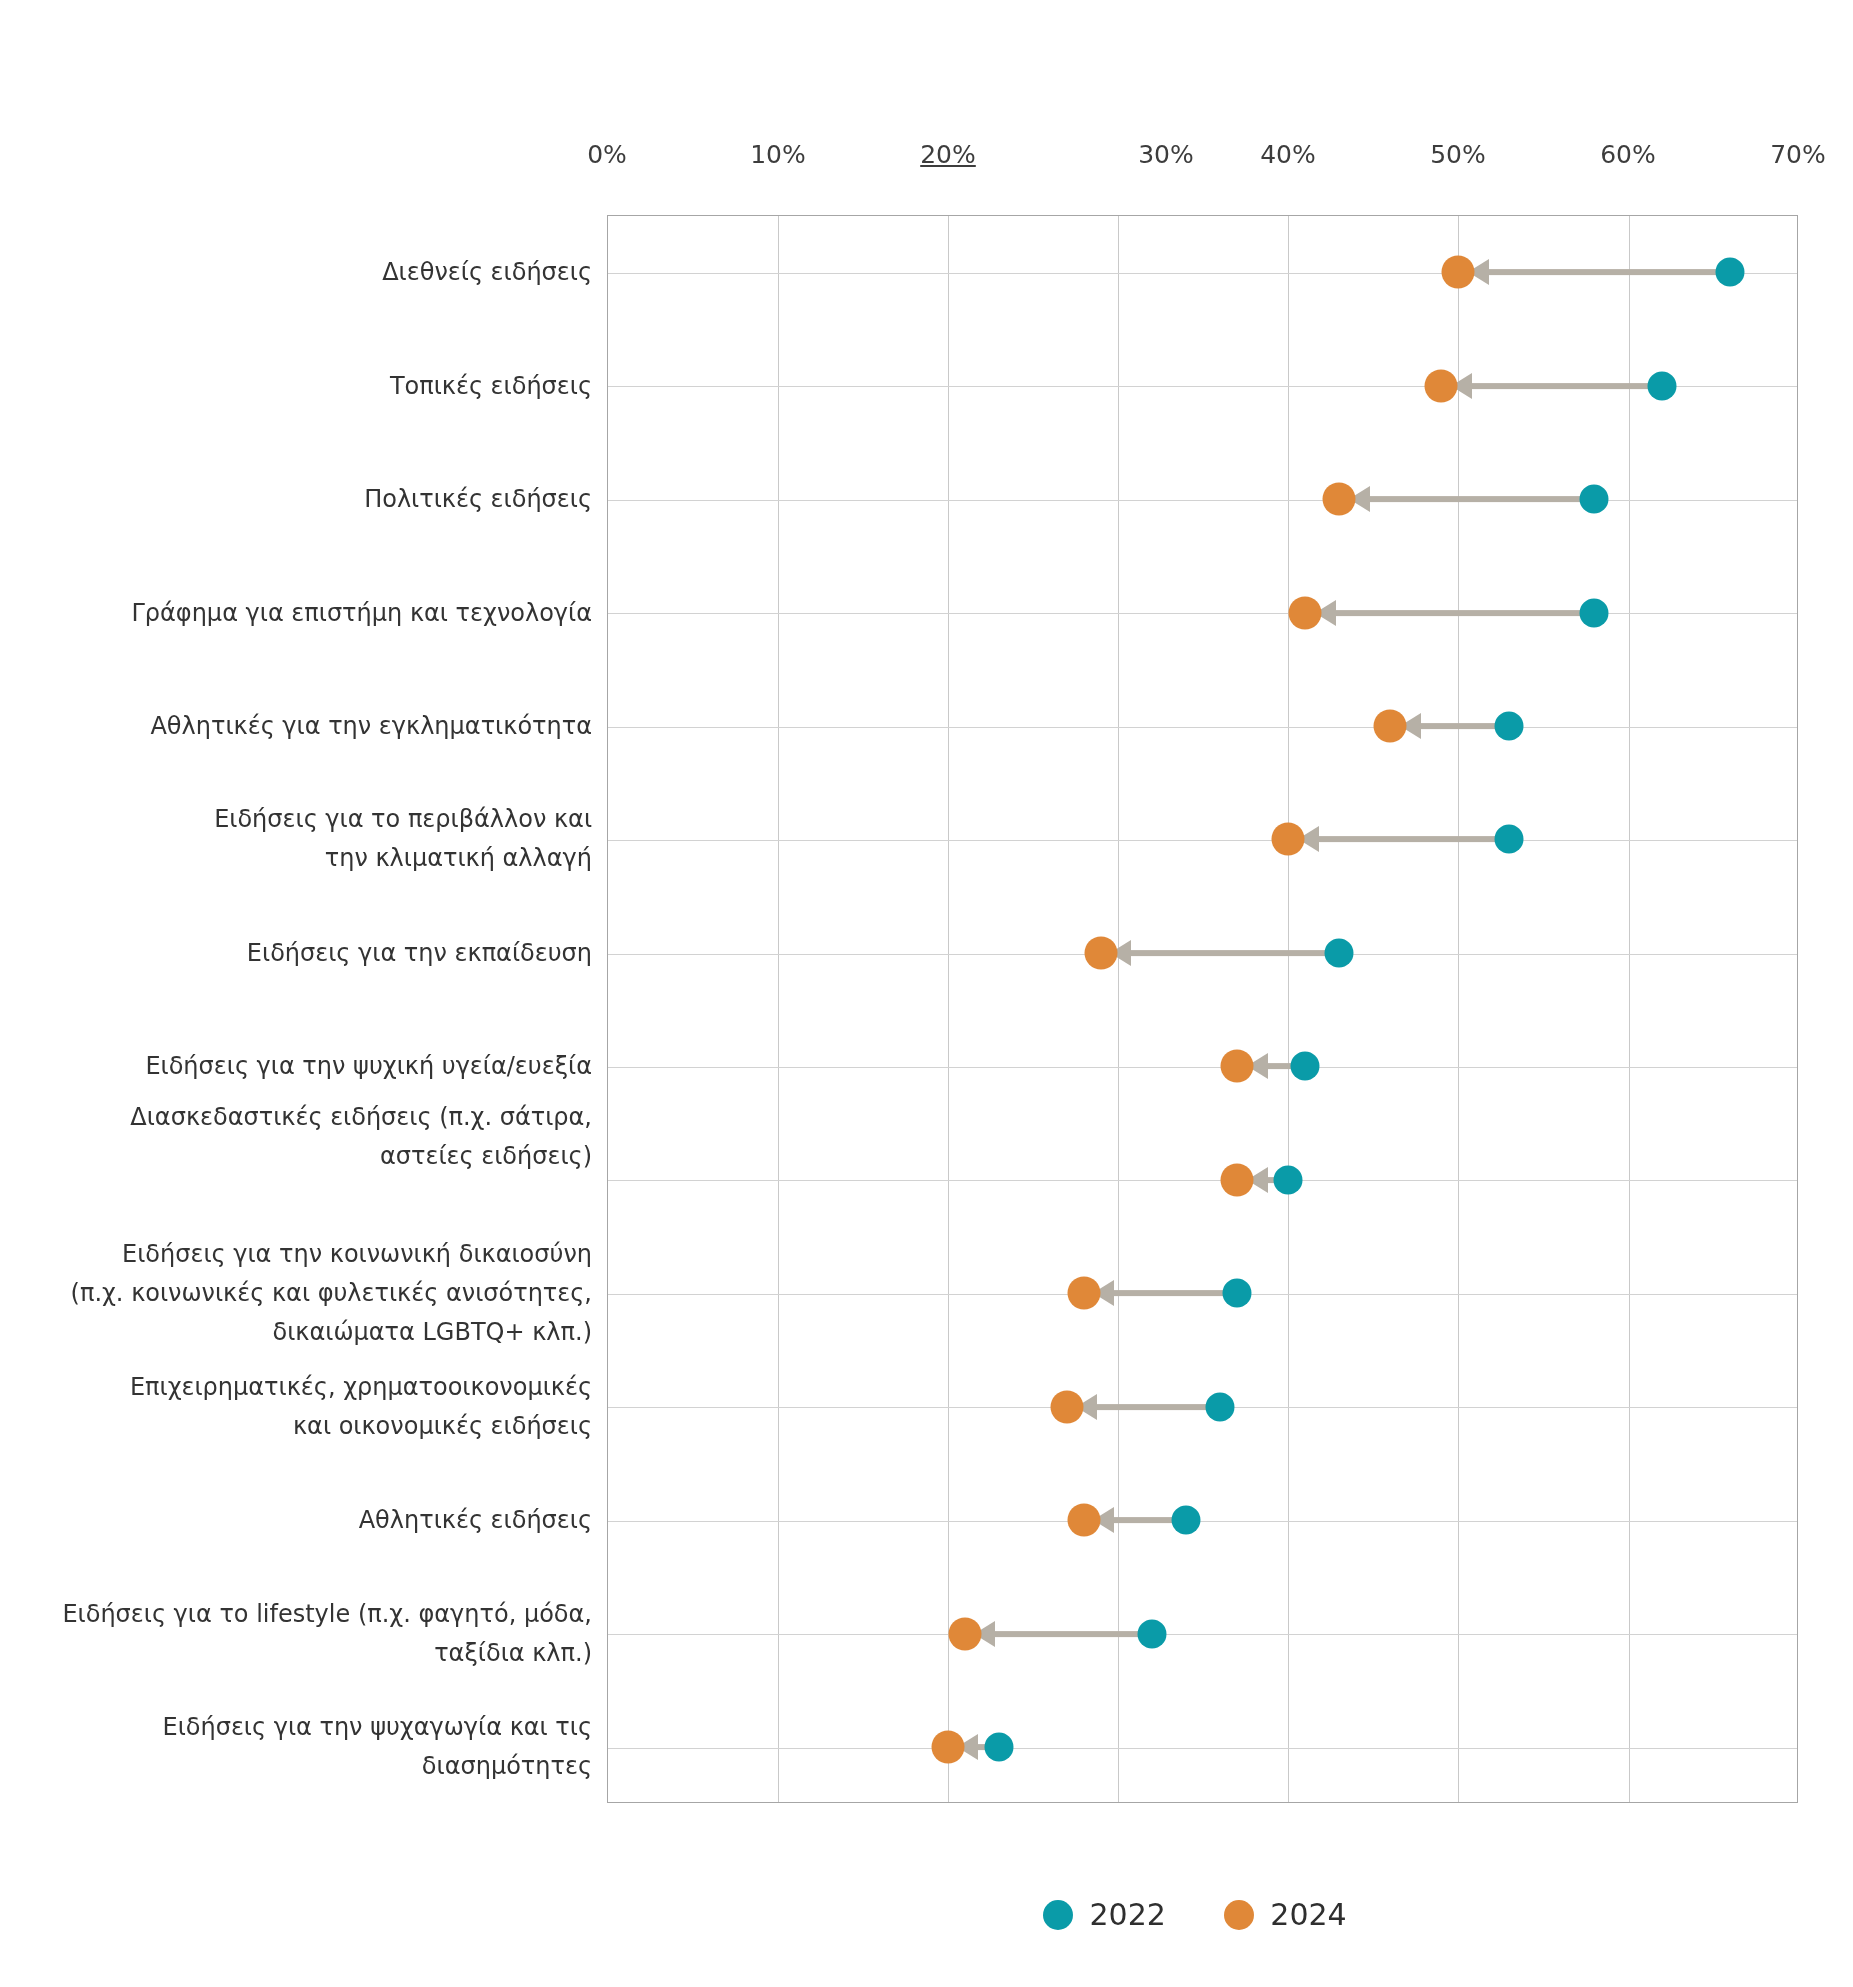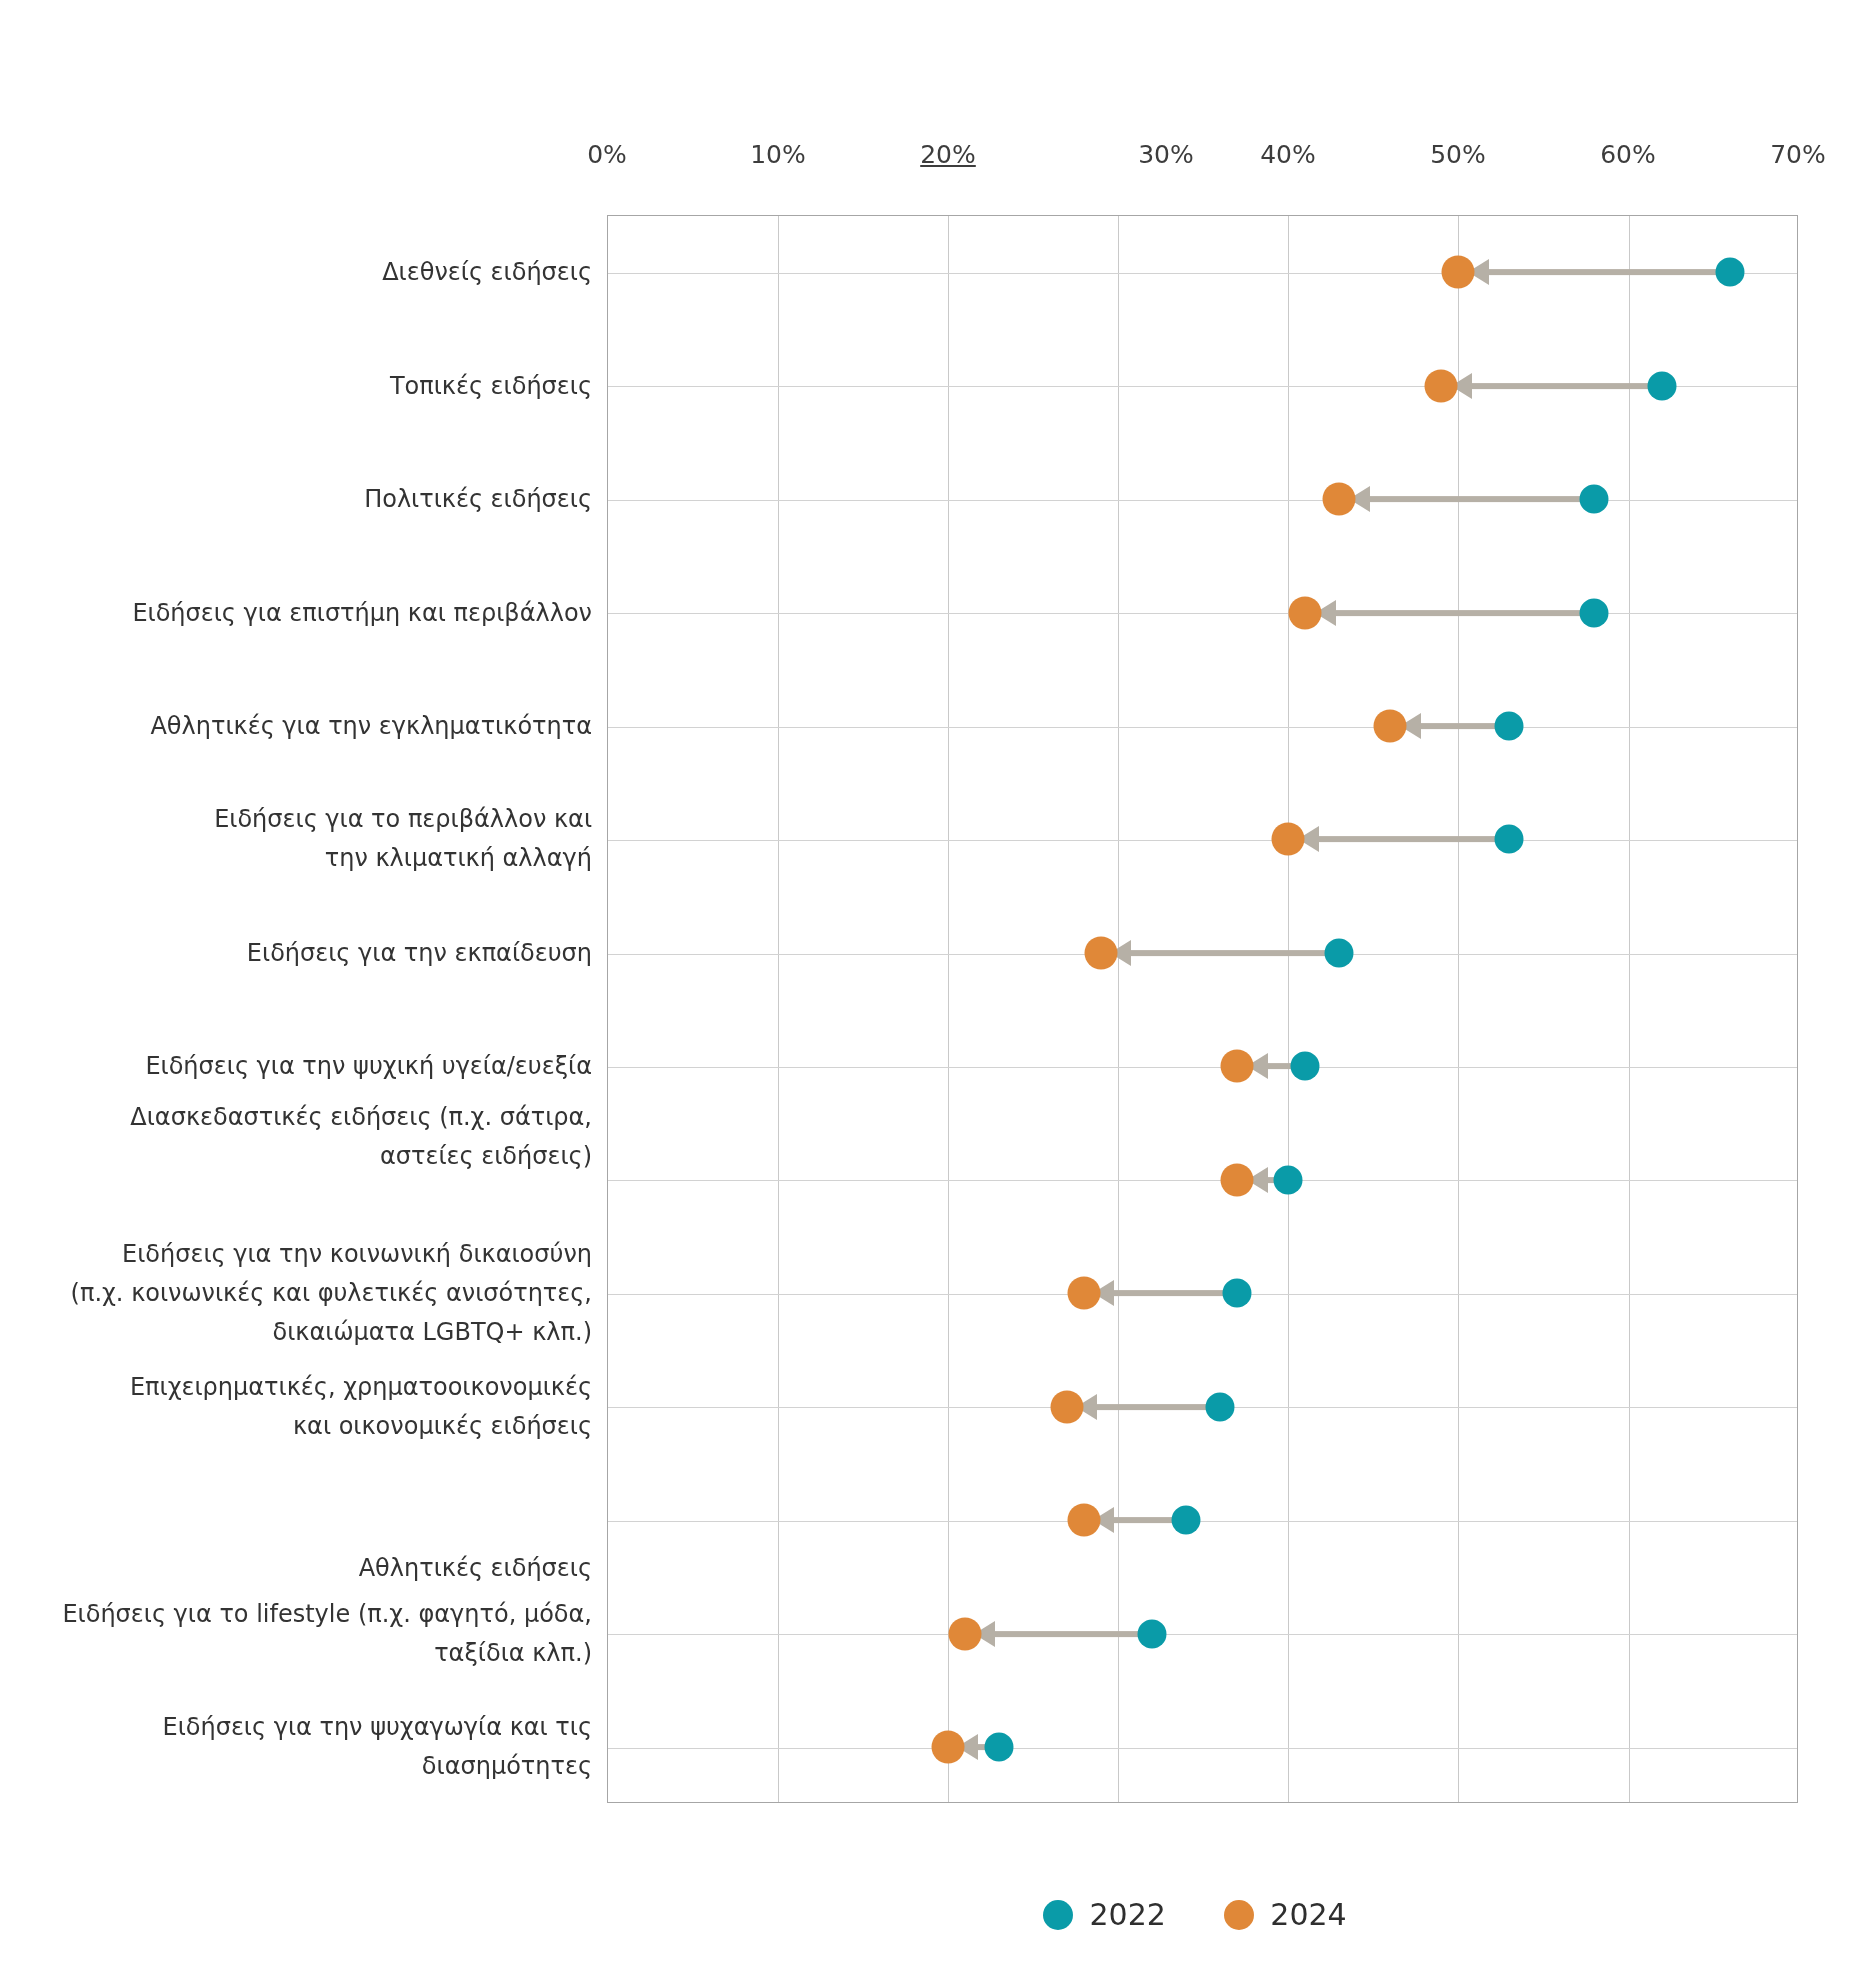--- a/index.html
+++ b/index.html
@@ -183,21 +183,21 @@
       <div class="ylabel" style="top: 386px;">Τοπικές ειδήσεις</div>
       <div class="arrow-shaft" style="left: 1447px; width: 215px; top: 386px;"></div>
       <div class="arrow-head" style="left: 1451px; top: 386px;"></div>
       <div class="dot teal" title="Τοπικές ειδήσεις — 2022: 62%" style="left: 1662px; top: 386px; background: rgb(10, 155, 168);"></div>
       <div class="dot orange" title="Τοπικές ειδήσεις — 2024: 49%" style="left: 1441px; top: 386px; background: rgb(224, 136, 56);"></div>
       <div class="ylabel" style="top: 499px;">Πολιτικές ειδήσεις</div>
       <div class="arrow-shaft" style="left: 1345px; width: 249px; top: 499px;"></div>
       <div class="arrow-head" style="left: 1349px; top: 499px;"></div>
       <div class="dot teal" title="Πολιτικές ειδήσεις — 2022: 58%" style="left: 1594px; top: 499px; background: rgb(10, 155, 168);"></div>
       <div class="dot orange" title="Πολιτικές ειδήσεις — 2024: 43%" style="left: 1339px; top: 499px; background: rgb(224, 136, 56);"></div>
-      <div class="ylabel" style="top: 613px;">Ειδήσεις για επιστήμη και περιβάλλον</div>
+      <div class="ylabel" style="top: 613px;">Γράφημα για επιστήμη και τεχνολογία</div>
       <div class="arrow-shaft" style="left: 1311px; width: 283px; top: 613px;"></div>
       <div class="arrow-head" style="left: 1315px; top: 613px;"></div>
       <div class="dot teal" title="Ειδήσεις για επιστήμη και τεχνολογία — 2022: 58%" style="left: 1594px; top: 613px; background: rgb(10, 155, 168);"></div>
       <div class="dot orange" title="Ειδήσεις για επιστήμη και τεχνολογία — 2024: 41%" style="left: 1305px; top: 613px; background: rgb(224, 136, 56);"></div>
       <div class="ylabel" style="top: 726px;">Αθλητικές για την εγκληματικότητα</div>
       <div class="arrow-shaft" style="left: 1396px; width: 113px; top: 726px;"></div>
       <div class="arrow-head" style="left: 1400px; top: 726px;"></div>
       <div class="dot teal" title="Ειδήσεις για την εγκληματικότητα — 2022: 53%" style="left: 1509px; top: 726px; background: rgb(10, 155, 168);"></div>
       <div class="dot orange" title="Ειδήσεις για την εγκληματικότητα — 2024: 46%" style="left: 1390px; top: 726px; background: rgb(224, 136, 56);"></div>
       <div class="ylabel" style="top: 839px;">Ειδήσεις για το περιβάλλον και
@@ -228,21 +228,21 @@
       <div class="arrow-shaft" style="left: 1090px; width: 147px; top: 1293px;"></div>
       <div class="arrow-head" style="left: 1093px; top: 1293px;"></div>
       <div class="dot teal" title="Ειδήσεις για την κοινωνική δικαιοσύνη (π.χ. κοινωνικές και φυλετικές ανισότητες, δικαιώματα LGBTQ+ κλπ.) — 2022: 37%" style="left: 1237px; top: 1293px; background: rgb(10, 155, 168);"></div>
       <div class="dot orange" title="Ειδήσεις για την κοινωνική δικαιοσύνη (π.χ. κοινωνικές και φυλετικές ανισότητες, δικαιώματα LGBTQ+ κλπ.) — 2024: 28%" style="left: 1084px; top: 1293px; background: rgb(224, 136, 56);"></div>
       <div class="ylabel" style="top: 1407px;">Επιχειρηματικές, χρηματοοικονομικές
 και οικονομικές ειδήσεις</div>
       <div class="arrow-shaft" style="left: 1073px; width: 147px; top: 1407px;"></div>
       <div class="arrow-head" style="left: 1076px; top: 1407px;"></div>
       <div class="dot teal" title="Επιχειρηματικές, χρηματοοικονομικές και οικονομικές ειδήσεις — 2022: 36%" style="left: 1220px; top: 1407px; background: rgb(10, 155, 168);"></div>
       <div class="dot orange" title="Επιχειρηματικές, χρηματοοικονομικές και οικονομικές ειδήσεις — 2024: 27%" style="left: 1067px; top: 1407px; background: rgb(224, 136, 56);"></div>
-      <div class="ylabel" style="top: 1520px; margin-top: 48px;">Αθλητικές ειδήσεις</div>
+      <div class="ylabel" style="top: 1520px;">Αθλητικές ειδήσεις</div>
       <div class="arrow-shaft" style="left: 1090px; width: 96px; top: 1520px;"></div>
       <div class="arrow-head" style="left: 1093px; top: 1520px;"></div>
       <div class="dot teal" title="Αθλητικές ειδήσεις — 2022: 34%" style="left: 1186px; top: 1520px; background: rgb(10, 155, 168);"></div>
       <div class="dot orange" title="Αθλητικές ειδήσεις — 2024: 28%" style="left: 1084px; top: 1520px; background: rgb(224, 136, 56);"></div>
       <div class="ylabel" style="top: 1634px;">Ειδήσεις για το lifestyle (π.χ. φαγητό, μόδα,
 ταξίδια κλπ.)</div>
       <div class="arrow-shaft" style="left: 970px; width: 181px; top: 1634px;"></div>
       <div class="arrow-head" style="left: 974px; top: 1634px;"></div>
       <div class="dot teal" title="Ειδήσεις για το lifestyle (π.χ. φαγητό, μόδα, ταξίδια κλπ.) — 2022: 32%" style="left: 1152px; top: 1634px; background: rgb(10, 155, 168);"></div>
       <div class="dot orange" title="Ειδήσεις για το lifestyle (π.χ. φαγητό, μόδα, ταξίδια κλπ.) — 2024: 21%" style="left: 965px; top: 1634px; background: rgb(224, 136, 56);"></div>

